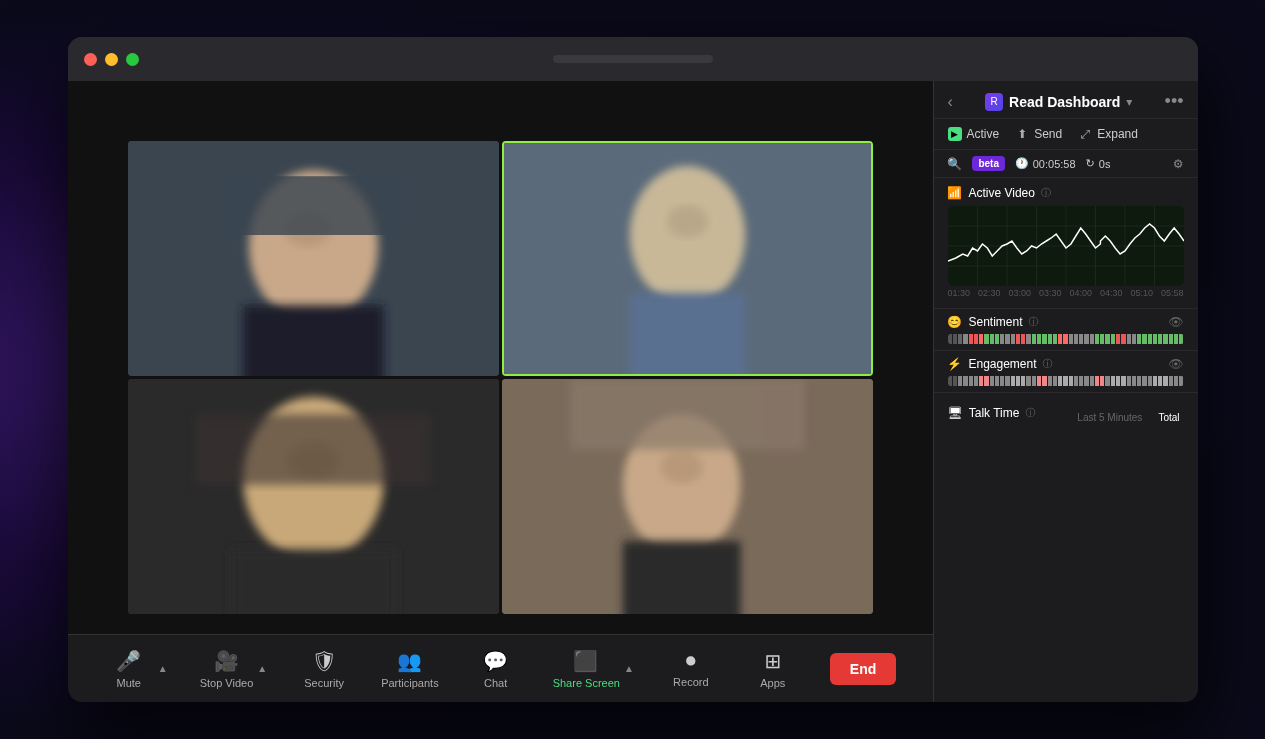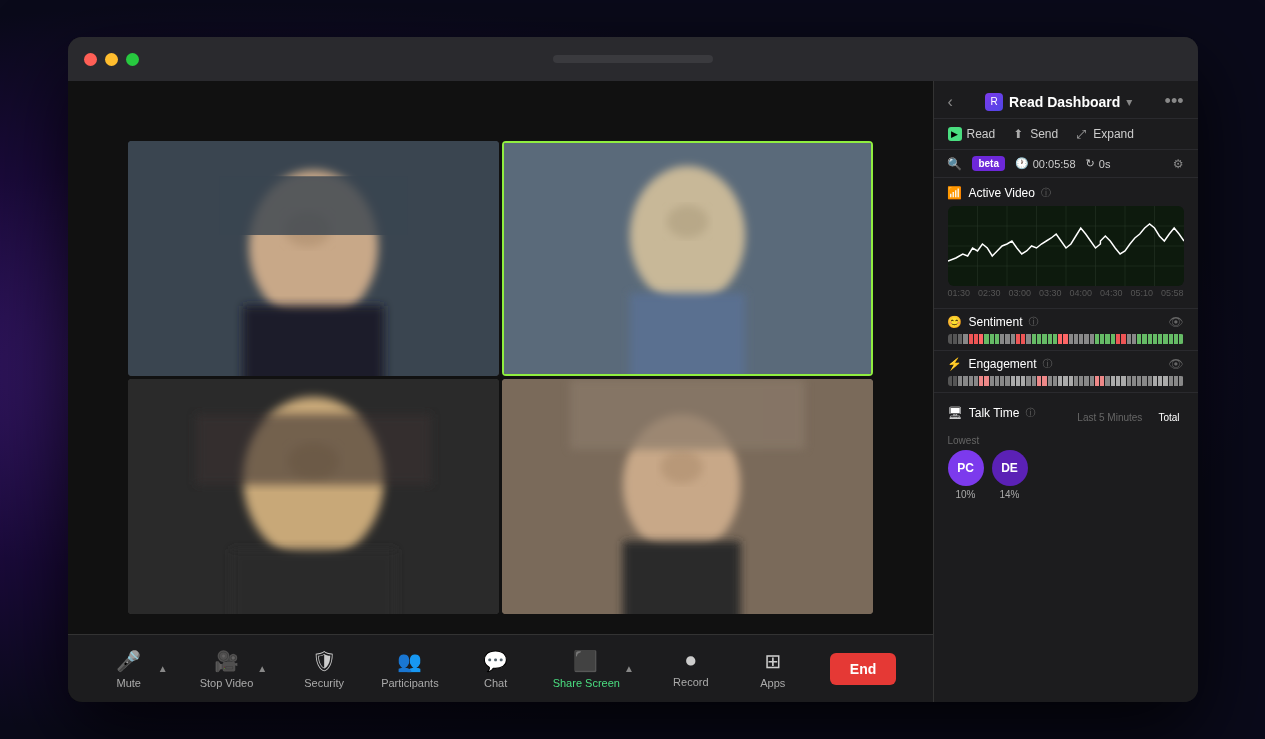--- a/index.html
+++ b/index.html
@@ -689,21 +689,21 @@
           <div class="panel-app-icon">R</div>
           <span class="panel-title">Read Dashboard</span>
           <span class="panel-chevron">▾</span>
         </div>
         <span class="panel-more">•••</span>
       </div>
 
       <div class="panel-actions">
         <div class="action-btn">
           <div class="action-icon">▶</div>
-          <span>Read</span>
+          <span>Active</span>
         </div>
         <div class="action-btn">
           <span class="action-icon send-icon">⬆</span>
           <span>Send</span>
         </div>
         <div class="action-btn">
           <span class="action-icon expand-icon">⤢</span>
           <span>Expand</span>
         </div>
       </div>
@@ -880,30 +880,17 @@
             <span>🖥</span>
             <span>Talk Time</span>
             <span class="section-info-icon">ⓘ</span>
           </div>
           <div class="talk-time-tabs">
             <span class="talk-tab">Last 5 Minutes</span>
             <span class="talk-tab active">Total</span>
           </div>
         </div>
         <div class="talk-extremes">
-          <div class="extreme-group">
-            <span class="extreme-label">Lowest</span>
-            <div class="avatars-row">
-              <div class="avatar-item">
-                <div class="avatar-circle" style="background:#7c3aed;">PC</div>
-                <span class="avatar-pct">10%</span>
-              </div>
-              <div class="avatar-item">
-                <div class="avatar-circle" style="background:#5b21b6;">DE</div>
-                <span class="avatar-pct">14%</span>
-              </div>
-            </div>
-          </div>
         </div>
       </div>
     </div>
   </div>
 </div>
 
 </body></html>

